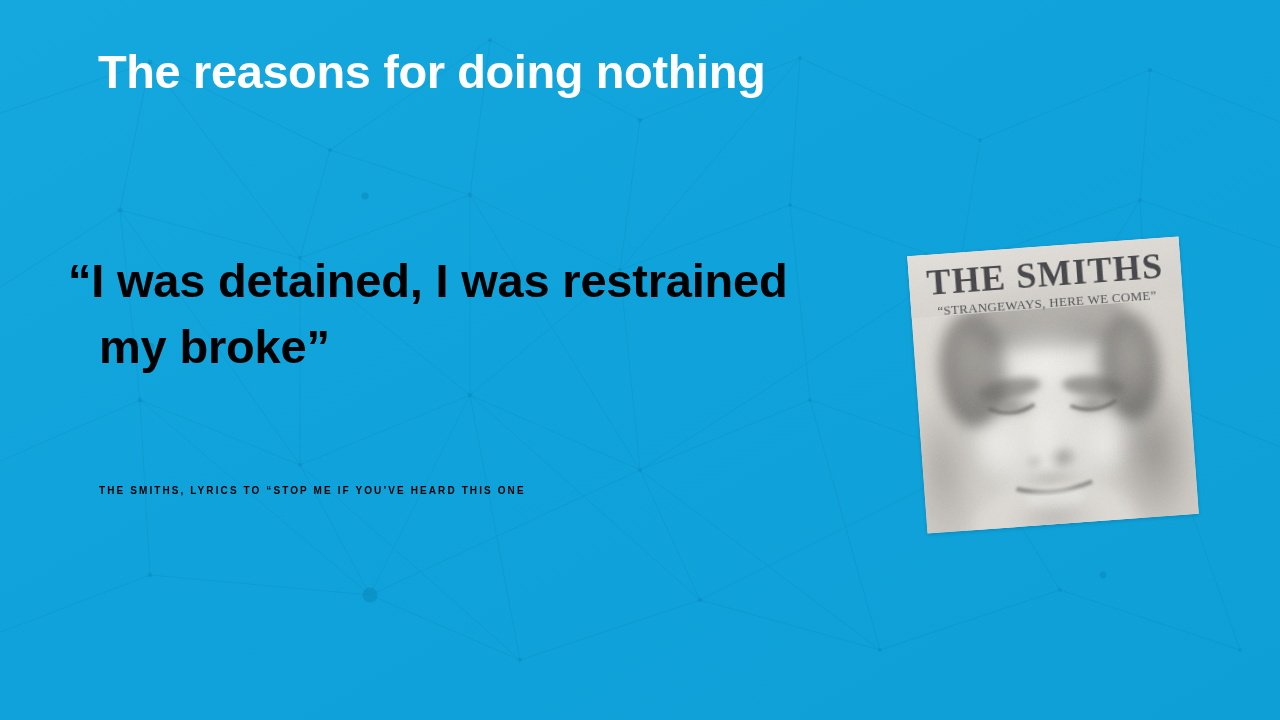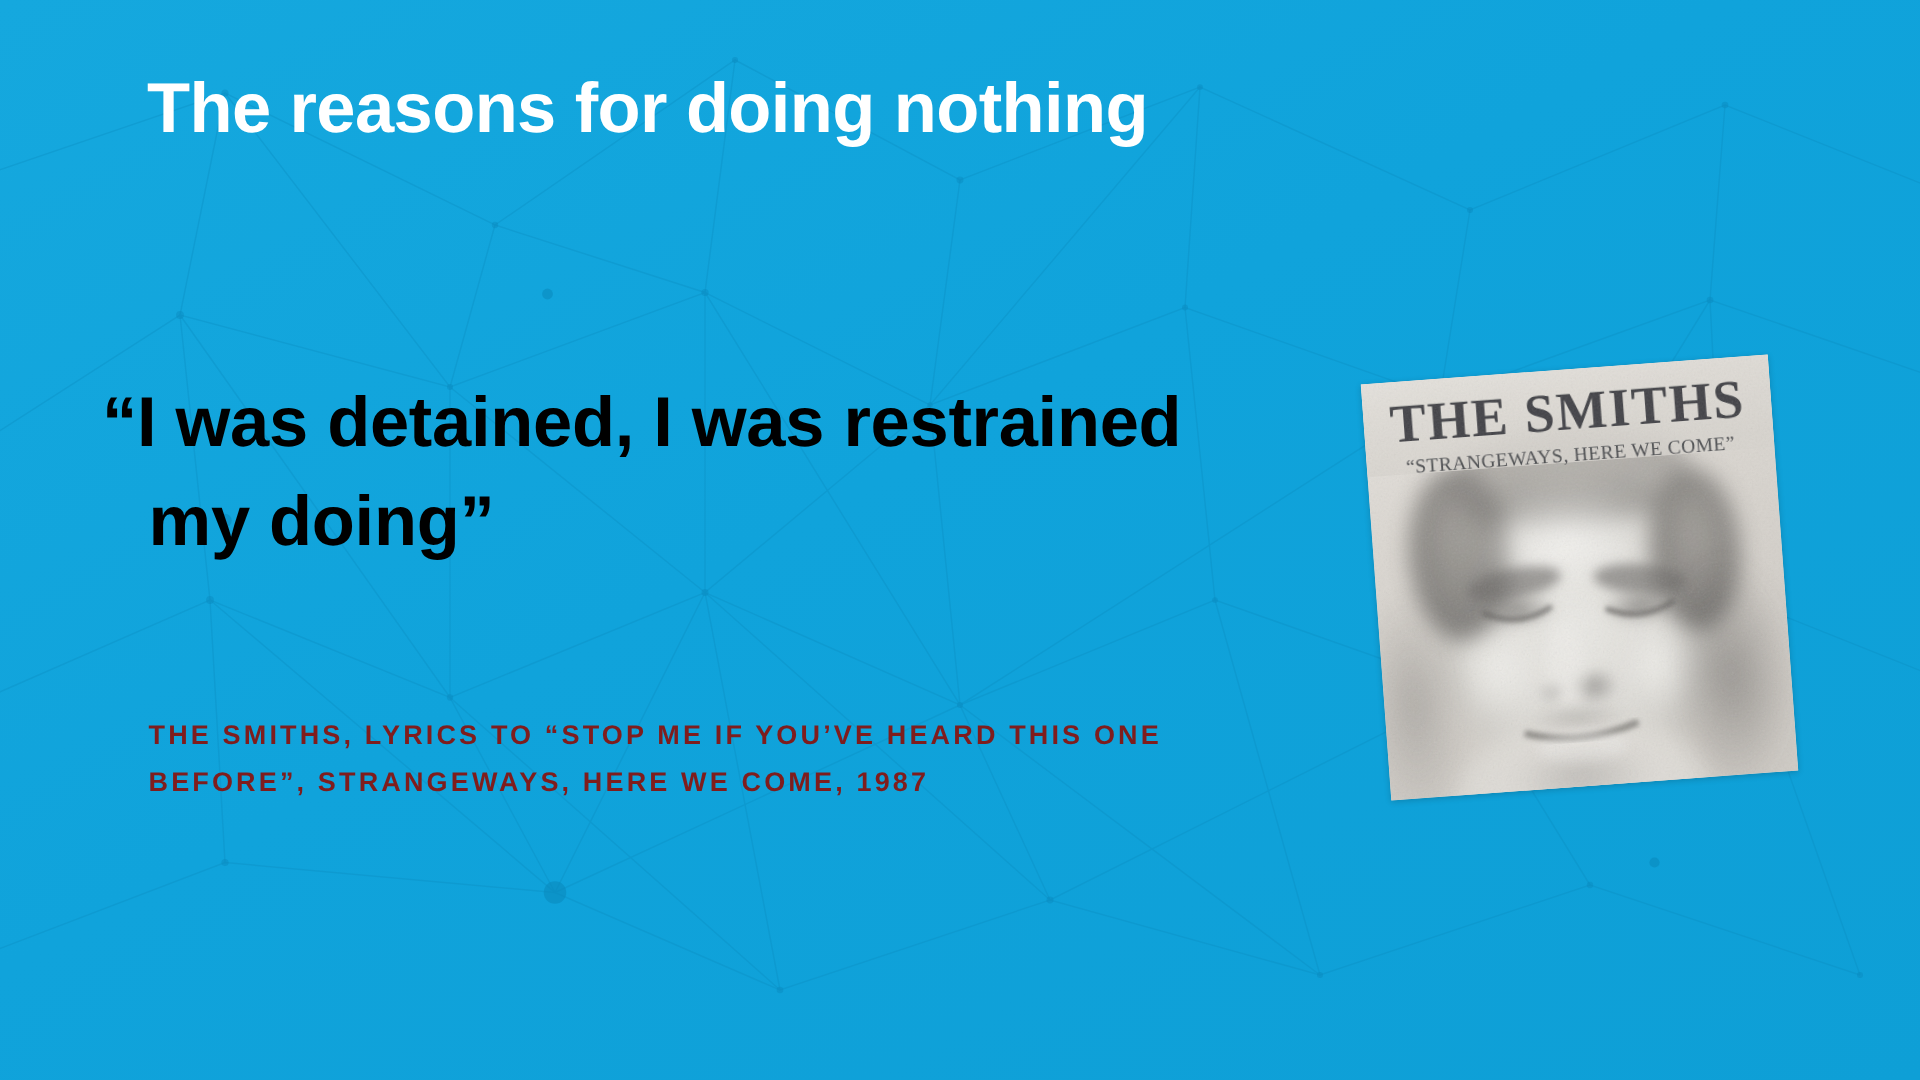--- a/index.html
+++ b/index.html
@@ -62,24 +62,24 @@
   #quote .q-line.indented {
     padding-left: 31px;
   }
 
   
   #attribution {
     position: absolute;
     left: 99px;
     top: 475px;
     width: 760px;
-    font-size: 18px;
+    font-size: 10px;
     font-weight: bold;
     line-height: 31px;
-    color: #7f1d1d;
+    color: #000000;
     letter-spacing: 2.1px;
     text-transform: uppercase;
   }
   #attribution .a-line {
     display: block;
     white-space: nowrap;
   }
 
   
   #album-cover {
@@ -177,26 +177,25 @@
       <circle cx="150" cy="347" r="4.5"></circle>
       <circle cx="365" cy="196" r="3.6"></circle>
       <circle cx="1103" cy="575" r="3.4"></circle>
     </g>
   </svg>
 
   <div id="title">The reasons for doing nothing</div>
 
   <div id="quote">
     <span class="q-line">“I was detained, I was restrained</span>
-    <span class="q-line indented">my doing”</span>
+    <span class="q-line indented">my broke”</span>
   </div>
 
   <div id="attribution">
     <span class="a-line">THE SMITHS, LYRICS TO “STOP ME IF YOU’VE HEARD THIS ONE</span>
-    <span class="a-line">BEFORE”, STRANGEWAYS, HERE WE COME, 1987</span>
   </div>
 
   <div id="album-cover">
     <svg class="cover-art" viewBox="0 0 272 278" preserveAspectRatio="none" aria-hidden="true">
       <defs>
         <linearGradient id="paperGrad" x1="0" y1="0" x2="0.3" y2="1">
           <stop offset="0%" stop-color="#e6e3de"></stop>
           <stop offset="35%" stop-color="#dcd8d2"></stop>
           <stop offset="100%" stop-color="#cfcbc5"></stop>
         </linearGradient>

